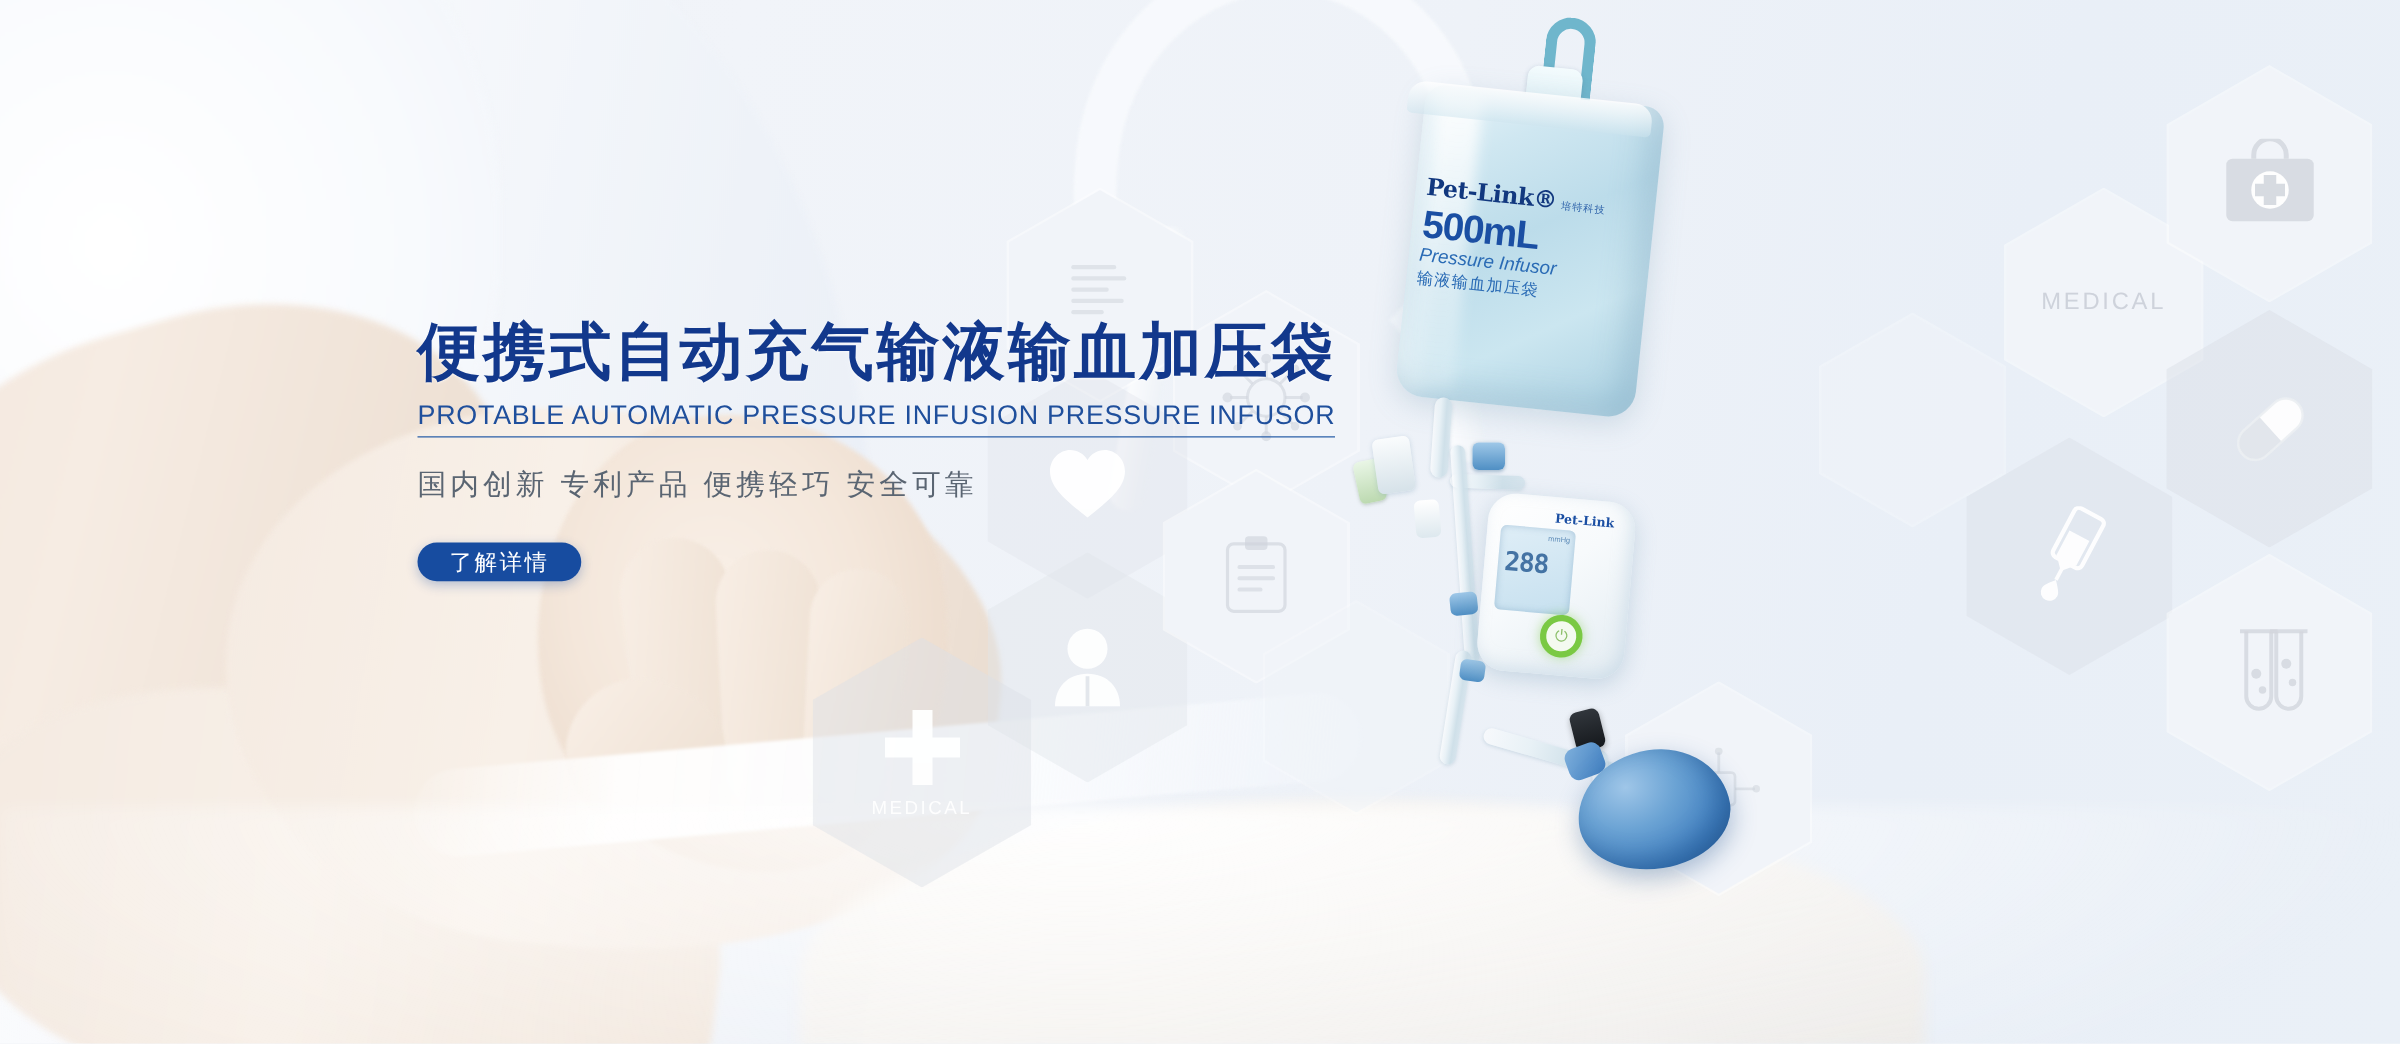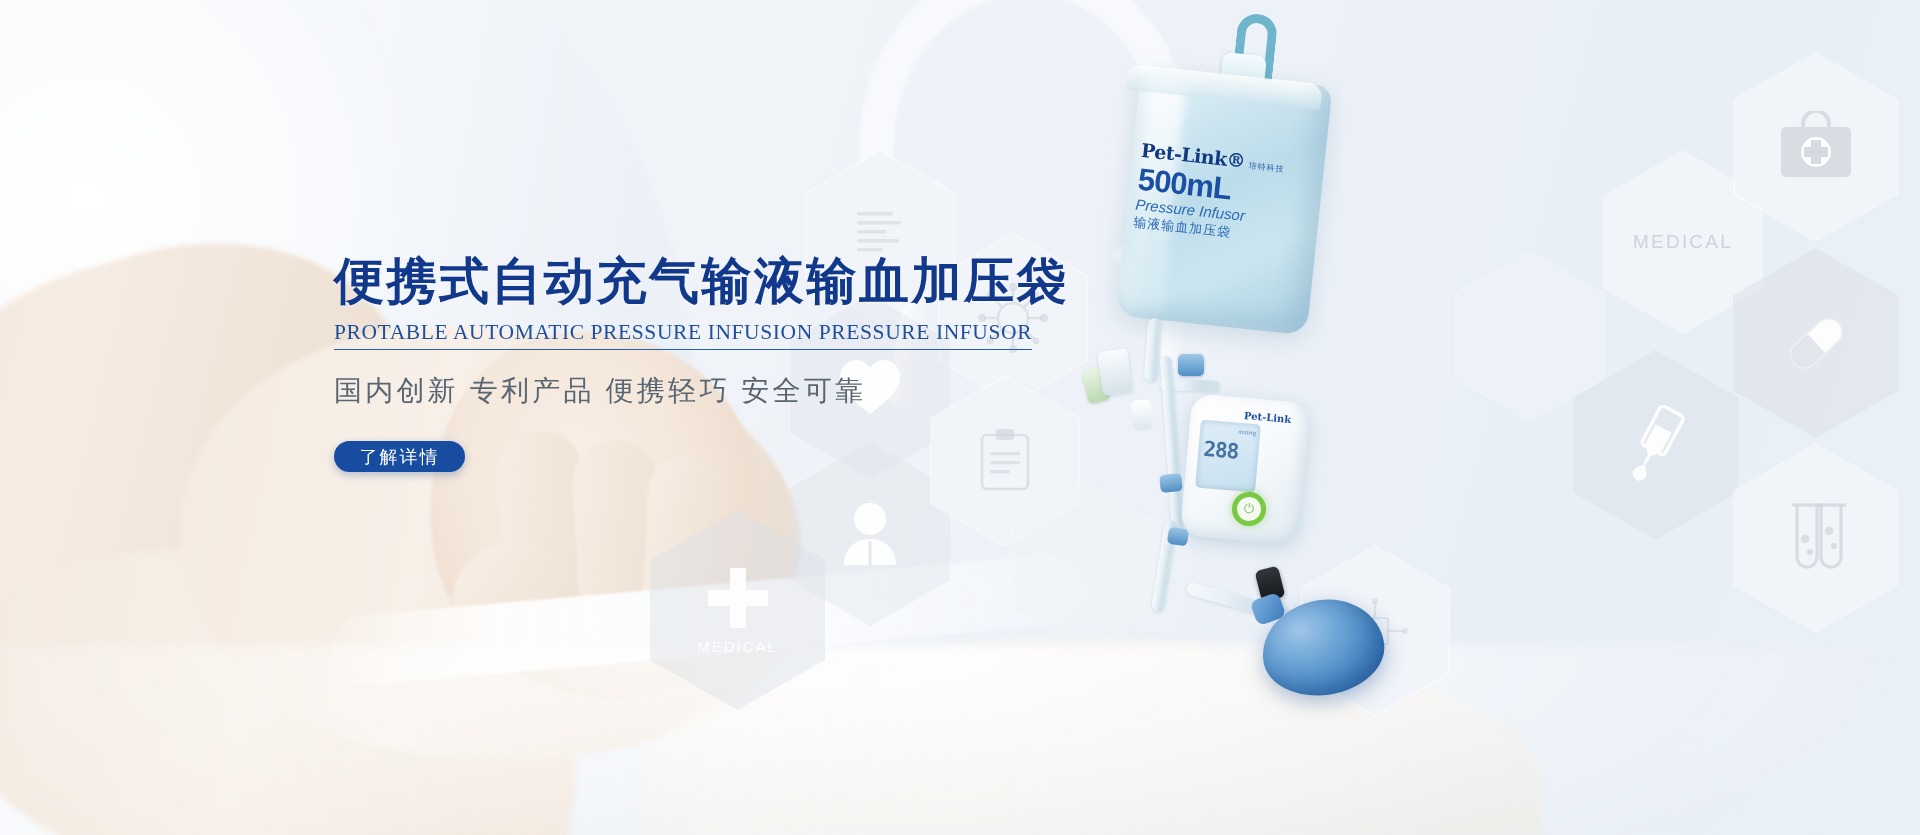--- a/index.html
+++ b/index.html
@@ -243,25 +243,25 @@
   
   .copy{ position:absolute; left:334px; top:205px; width:760px; z-index:40;margin-top:48px; }
   .headline{
     font-size:50px; font-weight:700; color:#12388c;
     letter-spacing:2.5px; line-height:1.12; white-space:nowrap;
     font-family:"Liberation Sans","DejaVu Sans",sans-serif;
     text-shadow:0 1px 2px rgba(255,255,255,.65);
   }
   .sub-en{
     margin-top:11px; font-size:21.5px; color:#1f4f9c; letter-spacing:.6px;
-    white-space:nowrap; font-family:Liberation Serif, serif;
+    white-space:nowrap; font-family:Liberation Sans, sans-serif;
     border-bottom:1.6px solid #2a5fa8; display:inline-block; padding-bottom:4px;
   }
   .tagline{
-    margin-top:22px; font-size:28px; color:#5a6572; letter-spacing:3.2px;
+    margin-top:22px; font-size:23px; color:#5a6572; letter-spacing:3.2px;
     white-space:nowrap;
   }
   .cta{
     margin-top:31px; display:inline-flex; align-items:center; justify-content:center;
     width:131px; height:31px; border-radius:21px;
     background:#174ca0; color:#fff; font-size:18px; letter-spacing:2px;
     cursor:pointer; box-shadow:0 3px 9px rgba(23,76,160,.3);
     border:none;
   }
 </style>

